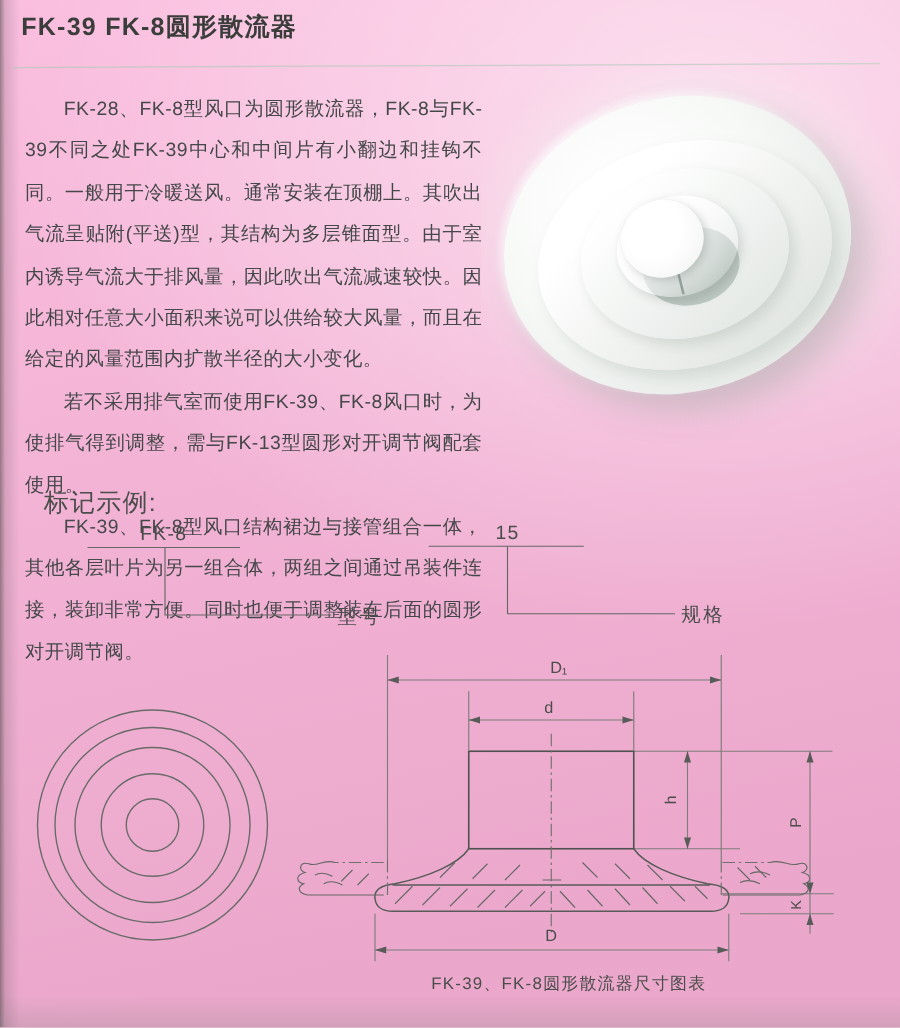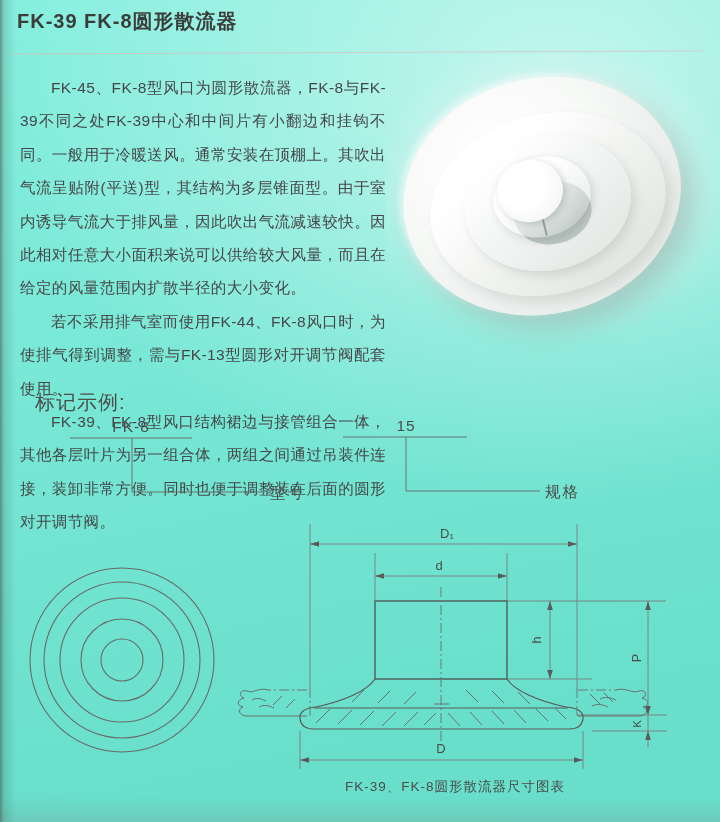--- a/index.html
+++ b/index.html
@@ -1,18 +1,18 @@
 <!DOCTYPE html>
 <html><head>
 <meta charset="utf-8">
 <style>
   html,body{margin:0;padding:0;background:#cfd2ce;}
   #page{
     position:relative;width:720px;height:822px;overflow:hidden;
-    background:#5eead4;
+    background:#f9a8d4;
     font-family:"Liberation Sans","DejaVu Sans",sans-serif;
     color:#474a47;
   }
   
   .shade{position:absolute;inset:0;pointer-events:none;}
   .shade-main{
     background:
       radial-gradient(140% 90% at 78% 12%, rgba(255,255,255,0.55) 0%, rgba(255,255,255,0) 55%),
       linear-gradient(168deg, rgba(255,255,255,0.25) 0%, rgba(160,165,158,0.16) 85%);
   }
@@ -83,22 +83,22 @@
 
 <div id="page">
   <div class="shade shade-main"></div>
   <div class="shade shade-left"></div>
   <div class="shade shade-bottom"></div>
 
   <div class="page-title">FK-39 FK-8圆形散流器</div>
   <div class="title-rule"></div>
 
   <div class="body-text">
-    <p>FK-45、FK-8型风口为圆形散流器，FK-8与FK-39不同之处FK-39中心和中间片有小翻边和挂钩不同。一般用于冷暖送风。通常安装在顶棚上。其吹出气流呈贴附(平送)型，其结构为多层锥面型。由于室内诱导气流大于排风量，因此吹出气流减速较快。因此相对任意大小面积来说可以供给较大风量，而且在给定的风量范围内扩散半径的大小变化。</p>
-    <p>若不采用排气室而使用FK-44、FK-8风口时，为使排气得到调整，需与FK-13型圆形对开调节阀配套使用。</p>
+    <p>FK-28、FK-8型风口为圆形散流器，FK-8与FK-39不同之处FK-39中心和中间片有小翻边和挂钩不同。一般用于冷暖送风。通常安装在顶棚上。其吹出气流呈贴附(平送)型，其结构为多层锥面型。由于室内诱导气流大于排风量，因此吹出气流减速较快。因此相对任意大小面积来说可以供给较大风量，而且在给定的风量范围内扩散半径的大小变化。</p>
+    <p>若不采用排气室而使用FK-39、FK-8风口时，为使排气得到调整，需与FK-13型圆形对开调节阀配套使用。</p>
     <p>FK-39、FK-8型风口结构裙边与接管组合一体，其他各层叶片为另一组合体，两组之间通过吊装件连接，装卸非常方便。同时也便于调整装在后面的圆形对开调节阀。</p>
   </div>
 
   <div class="photo">
     <div class="el e1"></div>
     <div class="el e2"></div>
     <div class="el e3"></div>
     <div class="el e-dark"></div>
     <div class="el e4"></div>
     <div class="rod"></div>

